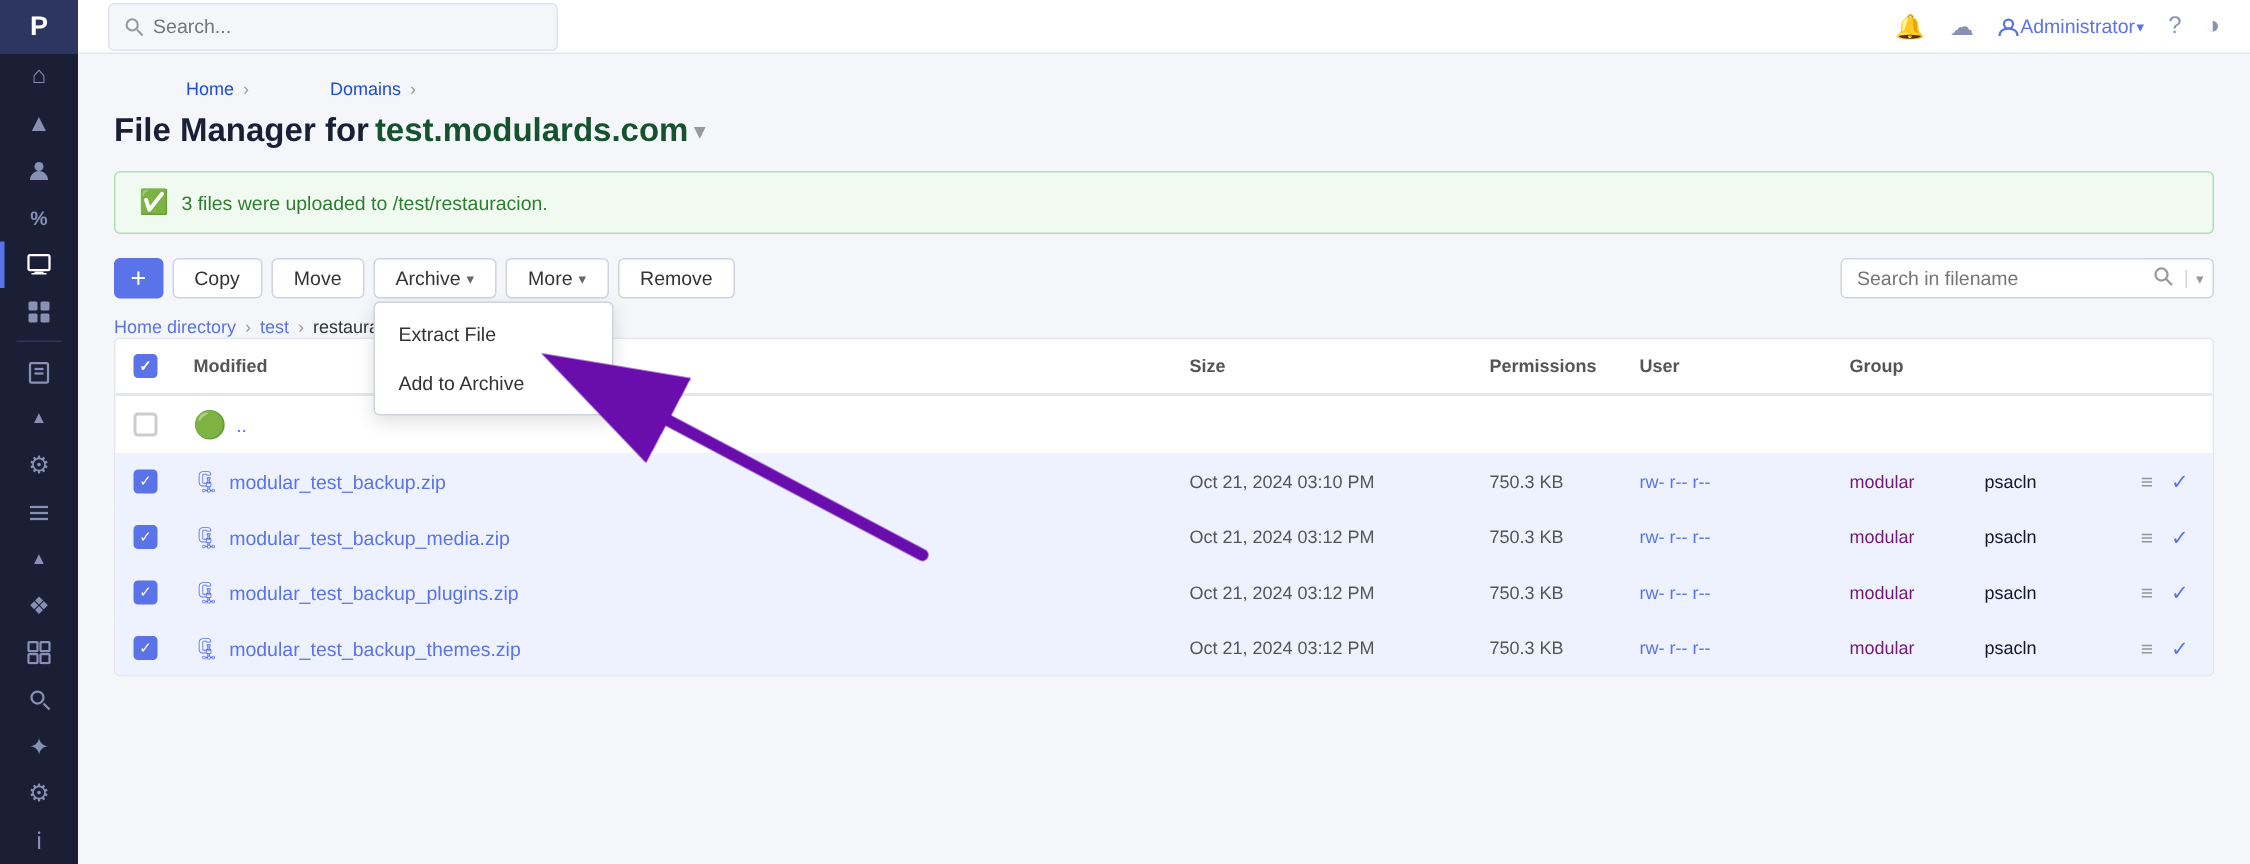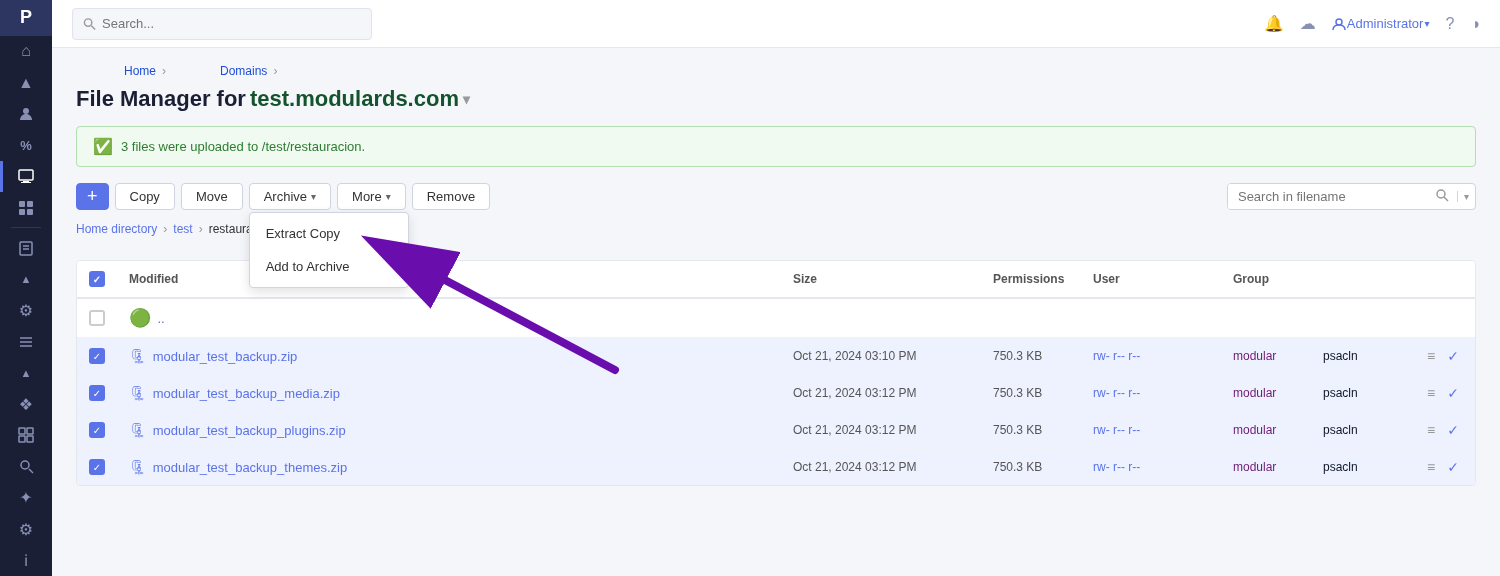--- a/index.html
+++ b/index.html
@@ -61,21 +61,21 @@
       display: flex;
       flex-direction: column;
       overflow: hidden;
     }
 
     
     .topbar {
       background: #fff;
       border-bottom: 1px solid #e5e7ef;
       padding: 0 20px;
-      height: 48px;
+      height: 36px;
       display: flex;
       align-items: center;
       justify-content: space-between;
       flex-shrink: 0;
     }
     .topbar-search {
       display: flex;
       align-items: center;
       background: #f5f6fa;
       border: 1px solid #e0e2ef;
@@ -248,21 +248,21 @@
       cursor: pointer;
       white-space: nowrap;
     }
 
     
     .path-breadcrumb {
       display: flex;
       align-items: flex-start;
       gap: 6px;
       font-size: 12px;
-      margin-bottom: 24px;
+      margin-bottom: 0;
     }
     .path-breadcrumb a { color: #5b73e8; text-decoration: none; }
     .path-breadcrumb span { color: #999; }
     .path-breadcrumb .current { color: #333; }
 
     
     .file-table {
       background: #fff;
       border: 1px solid #e5e7ef;
       border-radius: 4px;
@@ -475,21 +475,21 @@
       <button class="toolbar-btn primary">+</button>
       <button class="toolbar-btn">Copy</button>
       <button class="toolbar-btn">Move</button>
 
       <div class="dropdown-container">
         <button class="toolbar-btn">
           <span>Archive</span>
           <span class="chevron-small">▾</span>
         </button>
         <div class="dropdown-menu">
-          <div class="dropdown-item">Extract Copy</div>
+          <div class="dropdown-item">Extract File</div>
           <div class="dropdown-item">Add to Archive</div>
         </div>
       </div>
 
       <div class="dropdown-container">
         <button class="toolbar-btn">
           <span>More</span>
           <span class="chevron-small">▾</span>
         </button>
       </div>

